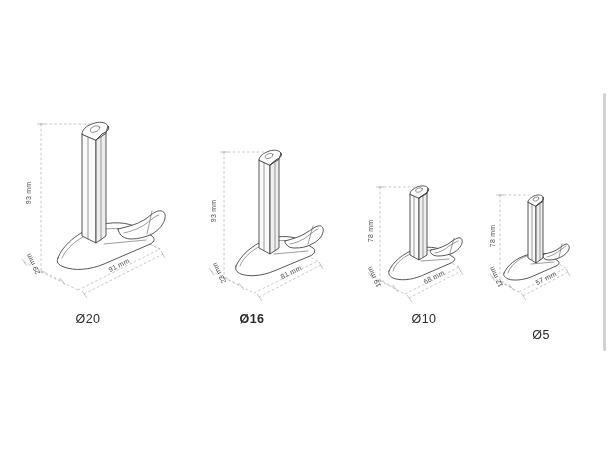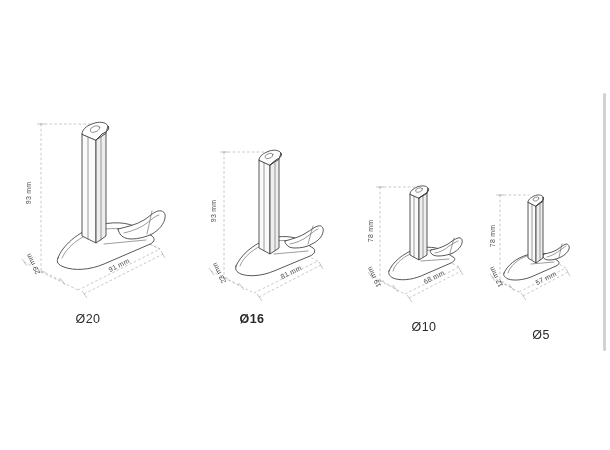--- a/index.html
+++ b/index.html
@@ -320,16 +320,16 @@
 <div class="dim-label" style="left:370px; top:231px; transform: translate(-50%,-50%) rotate(-90deg);">78 mm</div>
 <div class="dim-label" style="left:434px; top:277px; transform: translate(-50%,-50%) rotate(-26deg);">68 mm</div>
 <div class="dim-label" style="left:374px; top:277px; transform: translate(-50%,-50%) rotate(-117deg);">19 mm</div>
 
 <div class="dim-label" style="left:492px; top:236px; transform: translate(-50%,-50%) rotate(-90deg);">78 mm</div>
 <div class="dim-label" style="left:546px; top:278px; transform: translate(-50%,-50%) rotate(-26deg);">57 mm</div>
 <div class="dim-label" style="left:496px; top:277px; transform: translate(-50%,-50%) rotate(-117deg);">12 mm</div>
 
 <div class="variant-caption" style="left:88px; top:312px;">Ø20</div>
 <div class="variant-caption" style="left:252px; top:312px;font-weight:bold;">Ø16</div>
-<div class="variant-caption" style="left:424px; top:320px;">Ø10</div>
+<div class="variant-caption" style="left:424px; top:312px;">Ø10</div>
 <div class="variant-caption" style="left:541px; top:328px;">Ø5</div>
 
 <div id="scrollbar-track"></div>
 
 </body></html>

